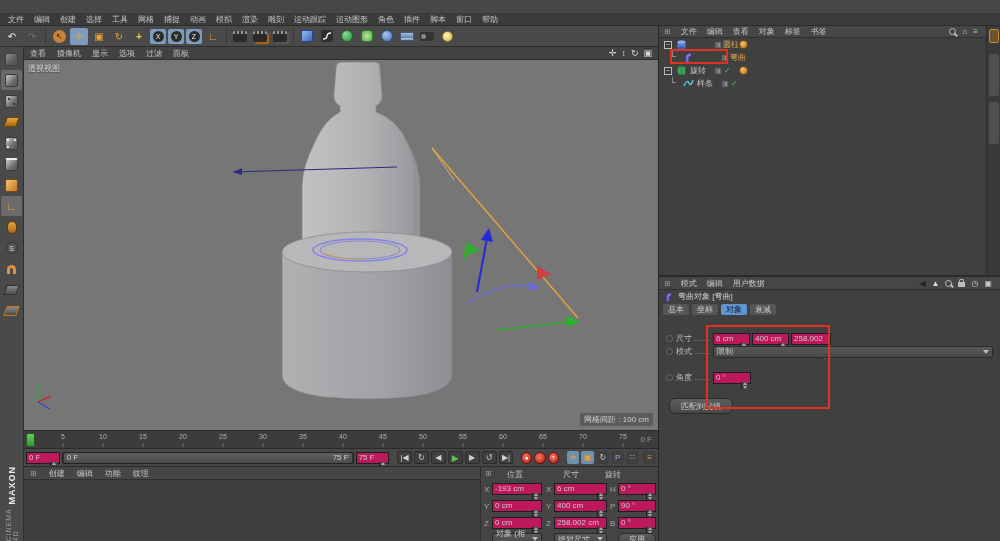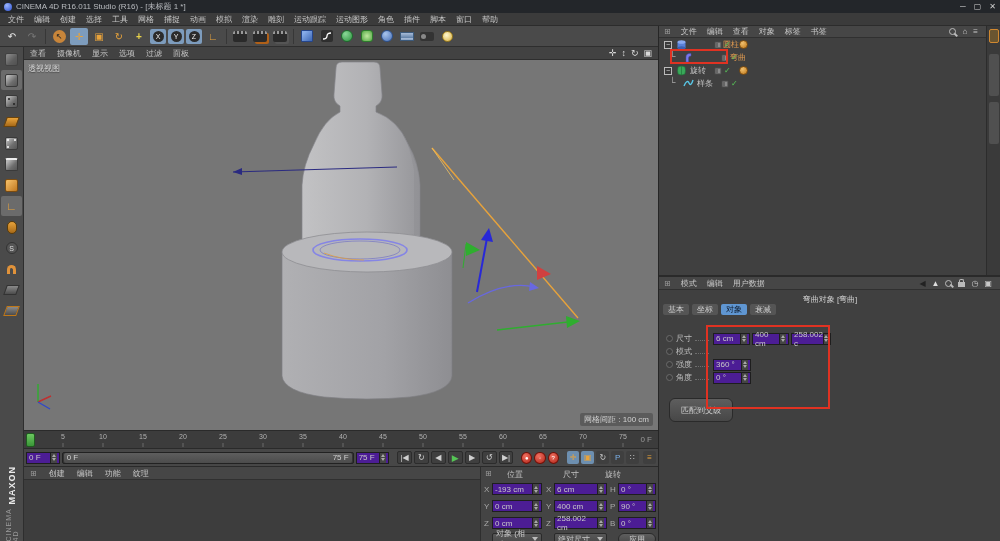--- a/index.html
+++ b/index.html
@@ -47,21 +47,21 @@
   .canvas{left:24px;top:60px;width:634px;height:370px;background:#767676;overflow:hidden;}
   .viewlabel{position:absolute;left:4px;top:3px;color:#d6d6d6;text-shadow:0 1px 1px #444;}
   .gridhint{position:absolute;right:5px;bottom:4px;color:#d2d2d2;background:rgba(60,60,60,.45);padding:1px 4px;border-radius:2px;}
   
   .ruler{left:24px;top:430px;width:634px;height:19px;background:#3c3c3c;border-top:1px solid #2a2a2a;border-bottom:1px solid #2a2a2a;}
   .ruler .tick{position:absolute;top:2px;color:#b2b2b2;font-size:7px;transform:translateX(-50%);}
   .ruler .tickline{position:absolute;bottom:1px;width:1px;height:4px;background:#6a6a6a;transform:translateX(-50%);}
   .playhead{position:absolute;left:2px;top:2px;width:9px;height:14px;background:linear-gradient(#6cc860,#3a9638);border:1px solid #1f5c1f;border-radius:2px;}
   .rulerhud{position:absolute;right:6px;top:4px;color:#9a9a9a;}
   .transport{left:24px;top:449px;width:634px;height:17px;background:#474747;display:flex;align-items:center;padding:0 2px;gap:2px;}
-  .fld{height:12px;background:#4c1d95;border:1px solid #1e1e1e;color:#c8c8c8;display:flex;align-items:center;padding:0 2px;}
+  .fld{height:12px;background:#be185d;border:1px solid #1e1e1e;color:#c8c8c8;display:flex;padding:0 2px;flex-direction:column;}
   .spin{width:7px;align-self:stretch;background:#454545;border-left:1px solid #1e1e1e;display:flex;flex-direction:column;align-items:center;justify-content:center;gap:1px;margin-left:auto;}
   .spin i{width:0;height:0;border-left:2.5px solid transparent;border-right:2.5px solid transparent;}
   .spin .up{border-bottom:3px solid #a8a8a8;}
   .spin .dn{border-top:3px solid #a8a8a8;}
   .slider{height:12px;background:#333;border:1px solid #222;border-radius:2px;flex:0 0 292px;display:flex;align-items:center;}
   .sliderbar{flex:1;height:10px;margin:0 1px;background:linear-gradient(#5e5e5e,#4c4c4c);border-radius:2px;display:flex;align-items:center;justify-content:space-between;padding:0 3px;color:#cfcfcf;}
   .pbtn{width:16px;height:13px;background:#3f3f3f;border:1px solid #2c2c2c;border-radius:2px;color:#d0d0d0;font-size:8px;display:flex;align-items:center;justify-content:center;gap:0;}
   .pbtn.play{color:#55c455;font-size:9px;}
   .rec{width:12px;height:12px;border-radius:50%;background:radial-gradient(circle at 38% 32%,#f07060,#b02418);border:1px solid #701008;display:flex;align-items:center;justify-content:center;color:#fff;font-size:6px;}
   .ktg{width:14px;height:13px;border-radius:2px;background:#3f3f3f;display:flex;align-items:center;justify-content:center;color:#c9c9c9;font-size:8px;}
@@ -93,52 +93,43 @@
   .vsq::before,.vsq::after{content:"";position:absolute;left:2.5px;width:2px;height:2px;border-radius:50%;background:#999;}
   .vsq::before{top:1px;} .vsq::after{bottom:1px;}
   .chk{color:#58c858;font-size:8px;}
   .phong{width:9px;height:9px;border-radius:50%;background:radial-gradient(circle at 35% 30%,#f0c070,#c07818);border:1px solid #7c4c10;}
   .rtabs{position:absolute;right:0;top:0;width:14px;height:250px;background:#3a3a3a;border-left:1px solid #2c2c2c;}
   .rtab{position:absolute;left:2px;width:10px;border-radius:2px;background:#505050;}
   .rtab.or{border:1px solid #d08830;background:#6a5530;}
   .splitter{position:absolute;left:0;top:249px;width:342px;height:2px;background:#2a2a2a;}
   .ammenu{position:absolute;left:0;top:251px;width:342px;height:13px;background:#464646;border-bottom:1px solid #303030;display:flex;align-items:center;gap:10px;padding:0 5px;}
   .amicons{margin-left:auto;display:flex;gap:6px;align-items:center;margin-right:4px;}
-  .amtitle{position:absolute;left:0;top:264px;width:342px;height:13px;display:flex;align-items:center;gap:4px;padding:0 5px;color:#d0d0d0;flex-direction:column;}
+  .amtitle{position:absolute;left:0;top:264px;width:342px;height:13px;display:flex;align-items:center;gap:4px;padding:0 5px;color:#d0d0d0;}
   .amtabs{position:absolute;left:0;top:277px;width:342px;height:13px;display:flex;align-items:center;gap:3px;padding:0 4px;}
   .tab{height:11px;padding:0 5px;background:#555;border-radius:2px;display:flex;align-items:center;color:#ccc;}
   .tab.active{background:#5f96d2;color:#0d1828;}
   .amsection{position:absolute;left:0;top:292px;width:342px;height:11px;background:#515151;border-top:1px solid #3a3a3a;border-bottom:1px solid #333;display:flex;align-items:center;padding:0 6px;color:#d6d6d6;}
   .amrow{position:absolute;left:0;width:342px;height:13px;display:flex;align-items:center;padding-left:7px;color:#bdbdbd;}
   .pre{width:7px;height:7px;border-radius:50%;background:#3c3c3c;border:1px solid #6a6a6a;margin-right:3px;flex:none;}
   .leader{border-bottom:1px dotted #6e6e6e;height:5px;margin:0 3px;}
   .amf{position:absolute;height:12px;}
-  .fitbtn{position:absolute;left:10px;height:24px;width:64px;background:linear-gradient(#5e5e5e,#474747);border:1px solid #2a2a2a;border-radius:6px;display:flex;align-items:center;justify-content:center;color:#ccc;}
+  .fitbtn{position:absolute;left:10px;height:16px;width:64px;background:linear-gradient(#5e5e5e,#474747);border:1px solid #2a2a2a;border-radius:6px;display:flex;align-items:center;justify-content:center;color:#ccc;}
   .cbx{width:9px;height:9px;background:#2b2b2b;border:1px solid #5a5a5a;margin-left:4px;}
   
   .redbox{position:absolute;border:2px solid #e03222;pointer-events:none;z-index:50;}
   .mag{width:7px;height:7px;border:1.5px solid #bbb;border-radius:50%;position:relative;display:inline-block;}
   .mag::after{content:"";position:absolute;width:4px;height:1.5px;background:#bbb;transform:rotate(45deg);right:-3px;bottom:-1px;}
   .lock{width:7px;height:5px;background:#bbb;position:relative;display:inline-block;margin-top:3px;}
   .lock::before{content:"";position:absolute;top:-3px;left:1px;width:3px;height:3px;border:1px solid #bbb;border-bottom:none;border-radius:2px 2px 0 0;}
 </style>
 </head>
 <body>
 
 <div class="app">
 
-  <div class="abs titlebar">
-    <span class="appicon"></span>
-    <span>CINEMA 4D R16.011 Studio (R16) - [未标题 1 *]</span>
-    <span class="winctl">
-      <span>─</span>
-      <span>▢</span>
-      <span>✕</span>
-    </span>
-  </div>
 
   <div class="abs menubar">
     <span>文件</span>
     <span>编辑</span>
     <span>创建</span>
     <span>选择</span>
     <span>工具</span>
     <span>网格</span>
     <span>捕捉</span>
     <span>动画</span>
@@ -641,31 +632,23 @@
           <span class="spin">
             <i class="up"></i>
             <i class="dn"></i>
           </span>
         </div>
     </div>
     <div class="amrow" style="top:319px;">
       <span class="pre"></span>
       <span>模式</span>
       <span class="leader" style="width:14px;"></span>
-    </div>
-    <div class="amrow" style="top:332px;">
-      <span class="pre"></span>
-      <span>强度</span>
-      <span class="leader" style="width:14px;"></span>
-      <div class="amf fld" style="left:54px;width:38px;">
-          <span>360 °</span>
-          <span class="spin">
-            <i class="up"></i>
-            <i class="dn"></i>
-          </span>
+      <div class="amf ddown" style="left:54px;width:280px;">
+          <span>限制</span>
+          <span class="ar"></span>
         </div>
     </div>
     <div class="amrow" style="top:345px;">
       <span class="pre"></span>
       <span>角度</span>
       <span class="leader" style="width:14px;"></span>
       <div class="amf fld" style="left:54px;width:38px;">
           <span>0 °</span>
           <span class="spin">
             <i class="up"></i>

